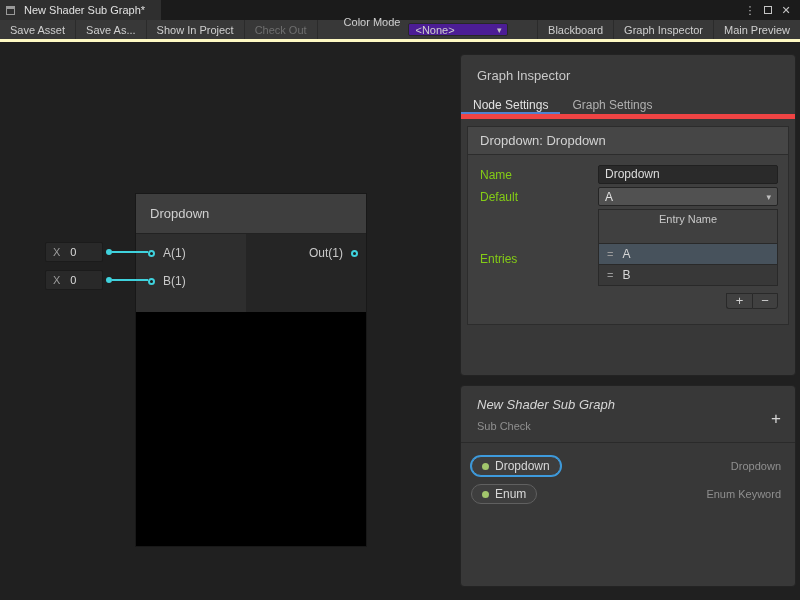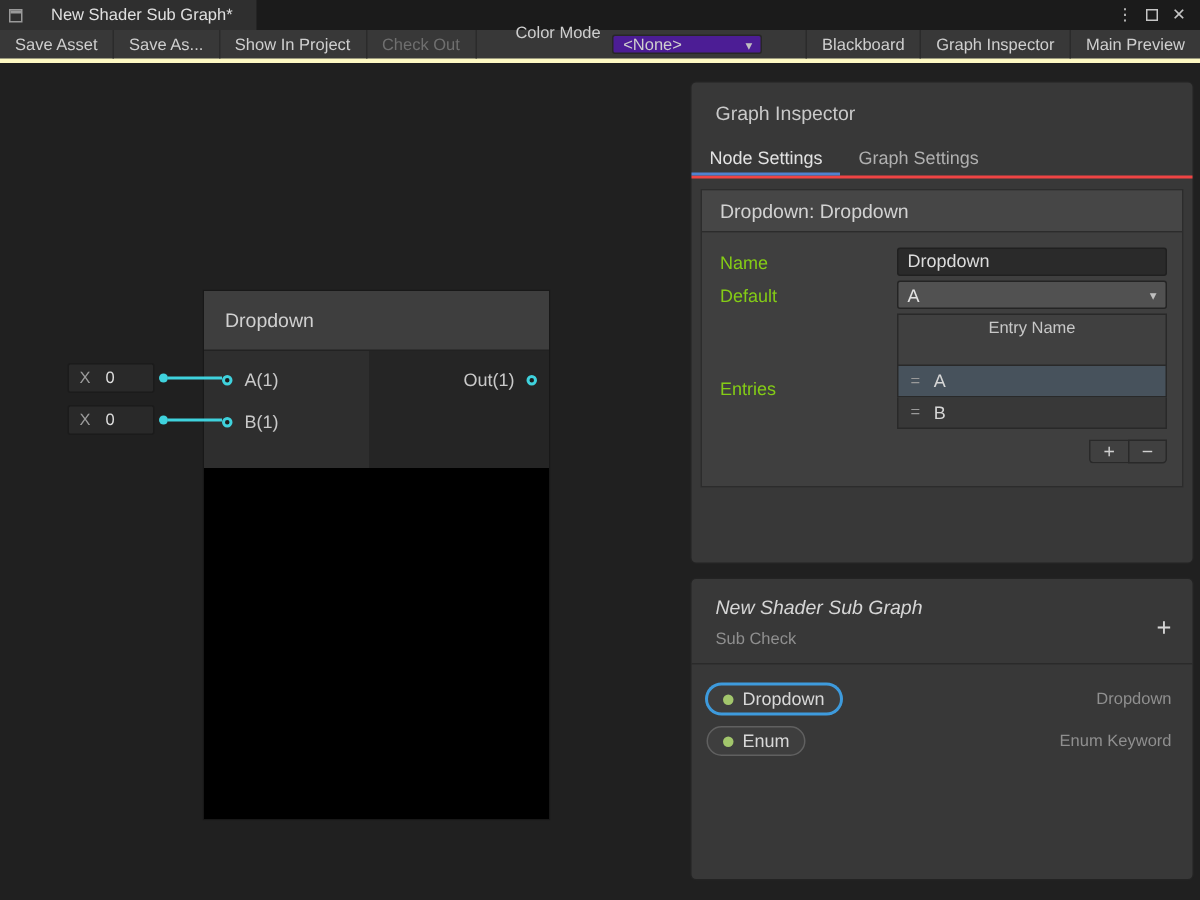--- a/index.html
+++ b/index.html
@@ -2,21 +2,21 @@
 <html style="--accent-tab: #4f82d0; --port: #3fd2dd; --selection: #3e9bdd; --property-dot: #a2c66c;"><head>
 <meta charset="utf-8">
 <style>
   * { margin:0; padding:0; box-sizing:border-box; }
   html,body { background:#111; }
   body { font-family:"Liberation Sans", sans-serif; }
   .root { position:relative; width:800px; height:600px; background:#202020; overflow:hidden; }
 
   
   .titlebar { position:absolute; top:0; left:0; width:800px; height:20px; background:#1b1b1b; display:flex; align-items:center; }
-  .doc-tab { height:20px; display:flex; align-items:center; gap:19px; padding:0 16px 0 6px; background:#2f2f2f; }
+  .doc-tab { height:20px; display:flex; align-items:center; gap:9px; padding:0 16px 0 6px; background:#2f2f2f; }
   .doc-tab .title { font-size:11px; color:#e0e0e0; white-space:nowrap; }
   .tab-icon { width:9px; height:9px; border:1px solid #9a9a9a; position:relative; flex:0 0 auto; }
   .tab-icon::after { content:""; position:absolute; left:0; top:0; right:0; height:2px; background:#9a9a9a; }
   .win-controls { margin-left:auto; display:flex; align-items:center; gap:2px; padding-right:6px; color:#c5c5c5; }
   .win-btn { width:16px; height:20px; line-height:20px; text-align:center; font-size:11px; }
   .max-box { display:inline-block; width:8px; height:8px; border:1px solid #c5c5c5; margin-top:6px; }
 
   
   .toolbar { position:absolute; top:20px; left:0; width:800px; height:22px; background:#383838; border-bottom:3px solid #fef9c3; display:flex; align-items:stretch; font-size:11px; color:#cfcfcf; }
   .tb-btn { display:flex; align-items:center; padding:0 10px; border-right:1px solid #2b2b2b; white-space:nowrap; }
@@ -48,21 +48,21 @@
   .float-field .val { color:#dcdcdc; }
   .wire { position:absolute; height:2px; background:var(--port,#3fd2dd); }
   .wire-dot { position:absolute; width:6px; height:6px; border-radius:50%; background:var(--port,#3fd2dd); }
 
   
   .panel { position:absolute; left:460px; width:336px; background:#383838; border:1px solid #232323; border-radius:4px; }
   .panel.inspector { top:54px; height:322px; }
   .panel.blackboard { top:385px; height:202px; }
 
   .panel-title { padding:13px 16px 11px; font-size:13px; color:#c9c9c9; }
-  .tabs { display:flex; border-bottom:2px solid #ef4444; height:25px; }
+  .tabs { display:flex; border-bottom:5px solid #ef4444; height:25px; }
   .tab { padding:0 12px; line-height:23px; font-size:12px; color:#b0b0b0; }
   .tab.active { color:#e2e2e2; border-bottom:2px solid var(--accent-tab,#4f82d0); }
 
   .section { margin:7px 6px; background:#3f3f3f; border:1px solid #2c2c2c; }
   .section-header { height:28px; line-height:28px; padding:0 12px; background:#464646; border-bottom:1px solid #2c2c2c; font-size:13px; color:#d2d2d2; }
   .form { padding:10px 10px 12px 12px; }
   .form-row { display:flex; align-items:center; margin-bottom:3px; }
   .form-label { width:118px; font-size:12px; color:#84cc16; flex:0 0 auto; }
   .text-input { flex:1; height:19px; line-height:17px; background:#2a2a2a; border:1px solid #202020; border-radius:2px; padding:0 6px; font-size:12px; color:#dcdcdc; }
   .select { flex:1; height:19px; display:flex; align-items:center; justify-content:space-between; background:#515151; border:1px solid #242424; border-radius:2px; padding:0 6px; font-size:12px; color:#e2e2e2; }

